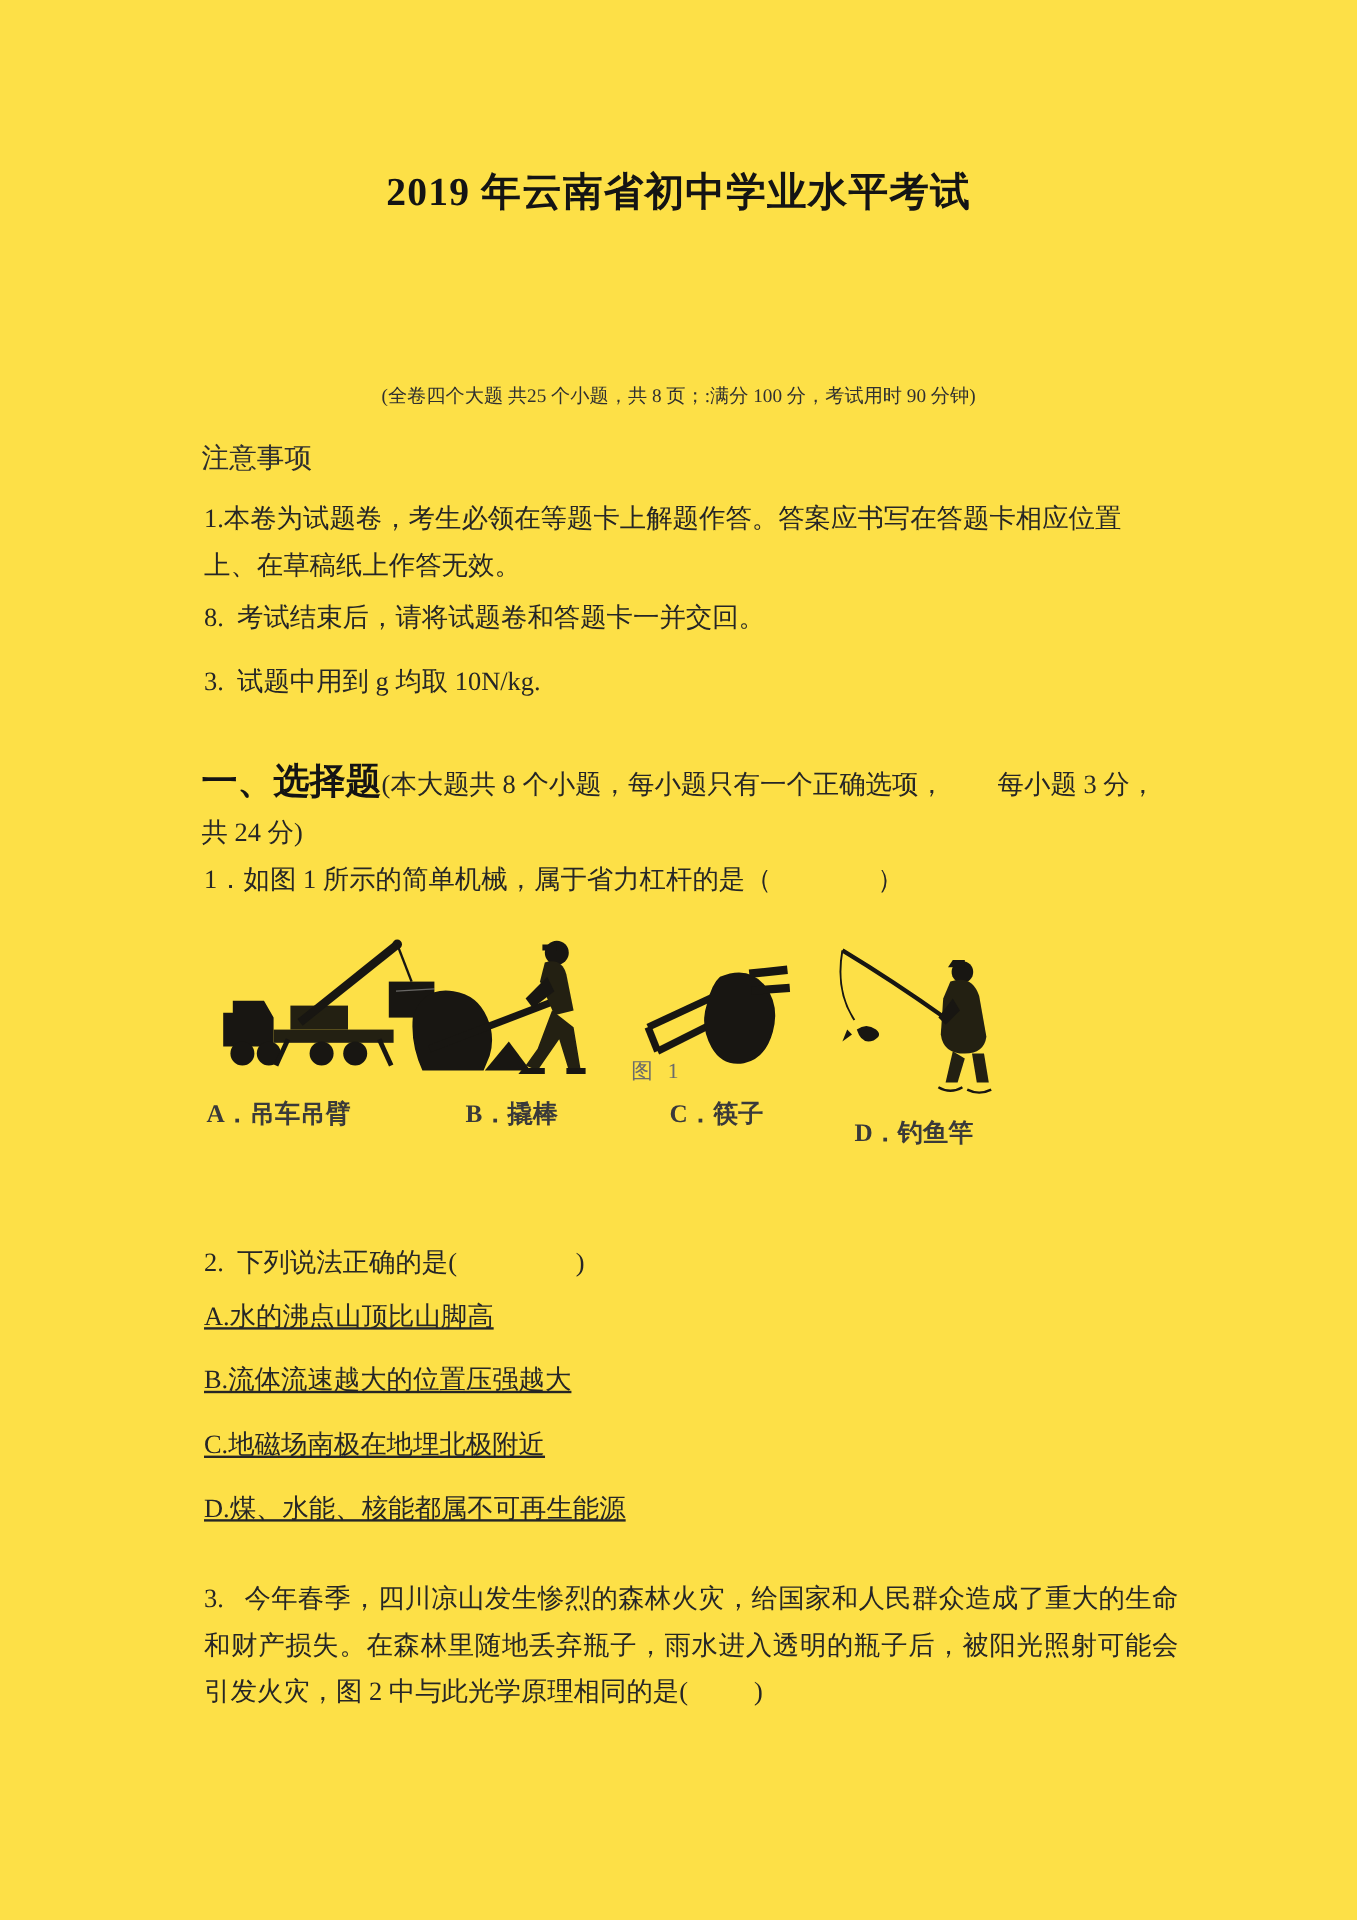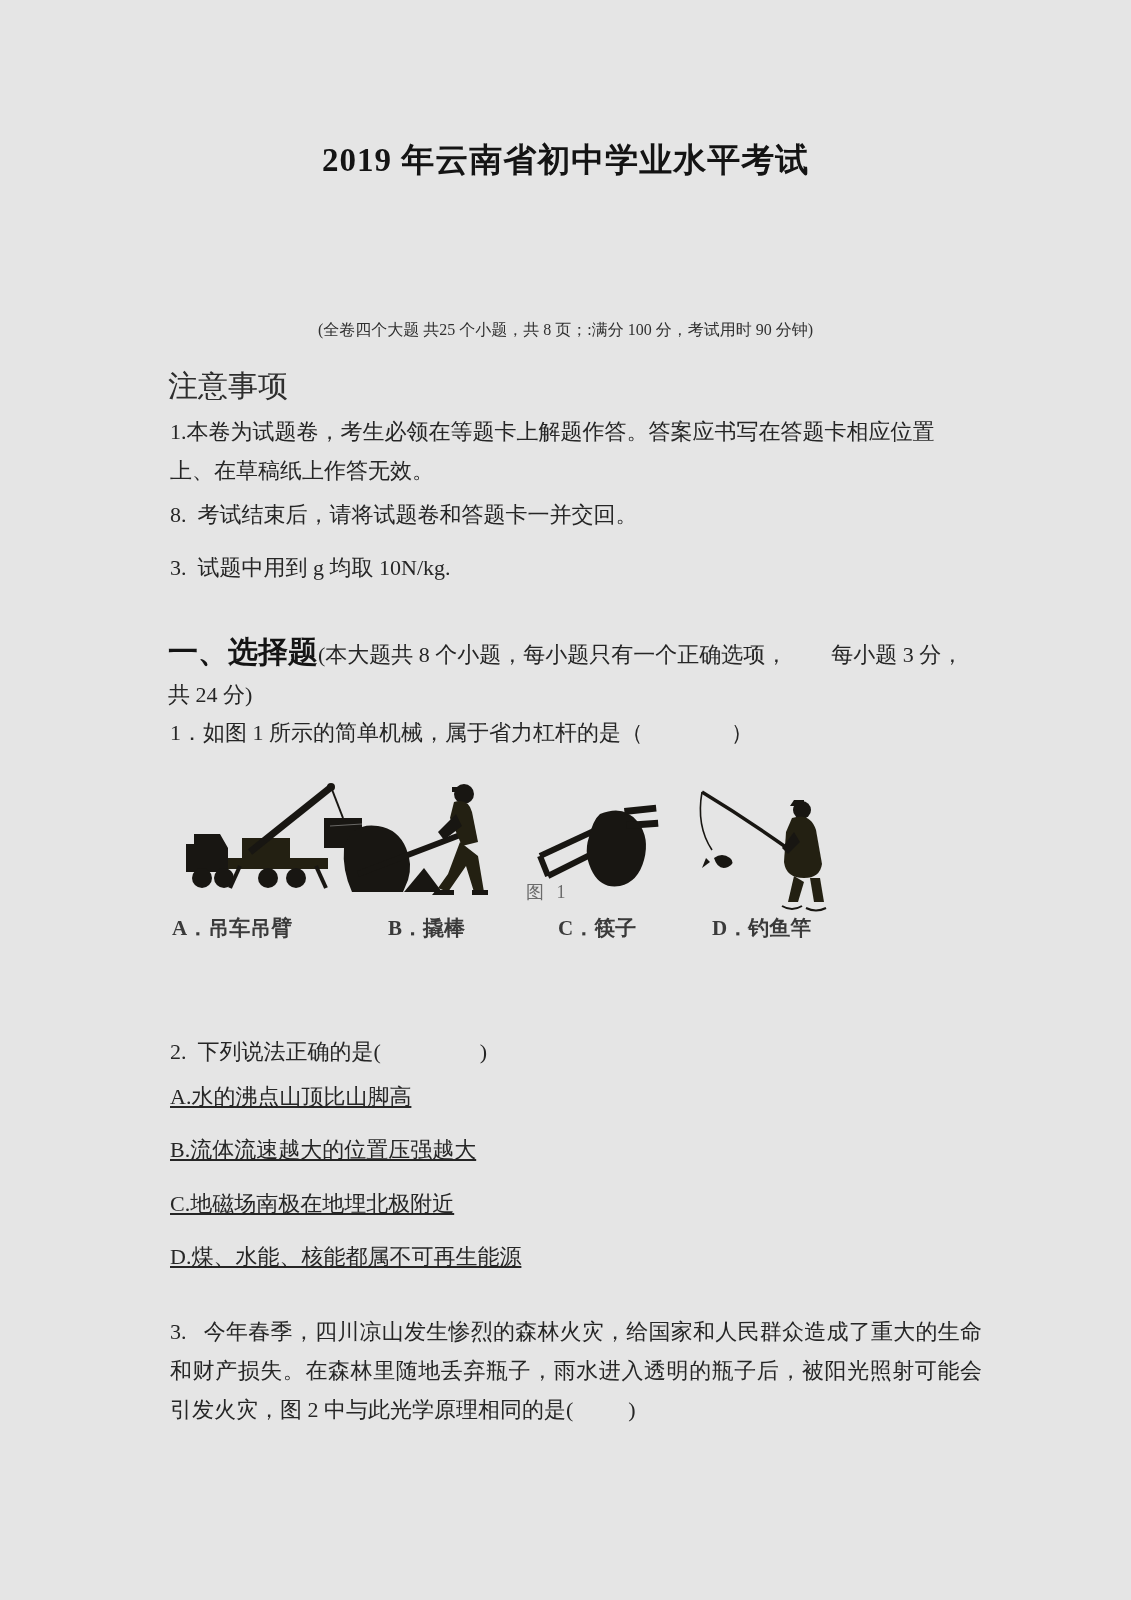--- a/index.html
+++ b/index.html
@@ -1,43 +1,43 @@
 <!DOCTYPE html>
 <html><head>
 <meta charset="utf-8">
 <style>
   html,body{margin:0;padding:0;background:#888;}
   .page{
     position:relative;
     width:1131px;height:1600px;
     margin:0 auto;
-    background:#e5e5e5;
+    background:#fde047;
     font-family:"Liberation Serif","DejaVu Serif",serif;
     color:#262626;
     overflow:hidden;
   }
   .abs{position:absolute;}
   .txt{font-size:22px;line-height:39px;white-space:pre-wrap;}
   .center{left:0;width:1131px;text-align:center;}
   .doc-title{top:138px;font-size:33px;font-weight:bold;color:#141414;letter-spacing:1px;}
   .subject-title{top:212px;font-size:53px;font-weight:bold;color:#101010;letter-spacing:3px;}
   .meta-line{top:320px;font-size:16px;color:#303030;}
-  .notice-heading{top:366px;left:168px;font-size:30px;color:#2e2e2e;}
+  .notice-heading{top:366px;left:168px;font-size:23px;color:#2e2e2e;}
   .note{left:170px;width:808px;}
   .note1{top:412px;}
   .note2{top:495px;}
   .note3{top:548px;}
   .section-heading{top:632px;left:168px;width:812px;font-size:22px;line-height:40px;white-space:pre-wrap;}
   .section-heading .bold{font-weight:bold;color:#141414;font-size:30px;}
   .q1-text{top:713px;left:170px;width:812px;}
   .figure1{top:770px;left:170px;width:812px;height:185px;}
   .fig-img{position:absolute;}
   .fig-caption{position:absolute;left:310px;top:110px;font-size:18px;color:#6b6b6b;letter-spacing:4px;margin-left:46px;}
   .fig-label{position:absolute;top:144px;font-size:21px;font-weight:600;color:#3a3a3a;white-space:pre;}
-  .lblA{left:2px;} .lblB{left:218px;} .lblC{left:388px;} .lblD{left:542px;}
+  .lblA{left:2px;} .lblB{left:218px;} .lblC{left:388px;} .lblD{left:542px;margin-top:16px;}
   .q2-text{top:1032px;left:170px;width:812px;}
   .opt{left:170px;width:812px;text-decoration:underline;}
   .optA{top:1077px;} .optB{top:1130px;} .optC{top:1184px;} .optD{top:1237px;}
   .q3-text{top:1312px;left:170px;width:812px;text-align:justify;}
   .ink{fill:#181612;}
   .ink2{fill:#232012;}
   svg{display:block;}
 </style>
 </head>
 <body>

